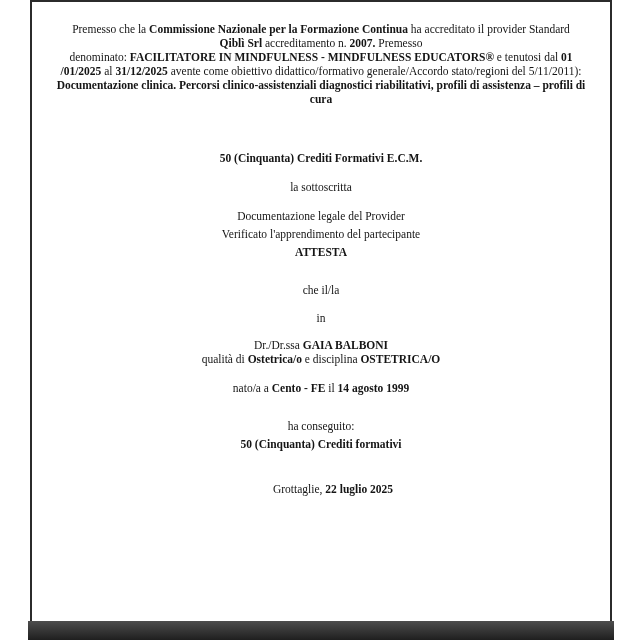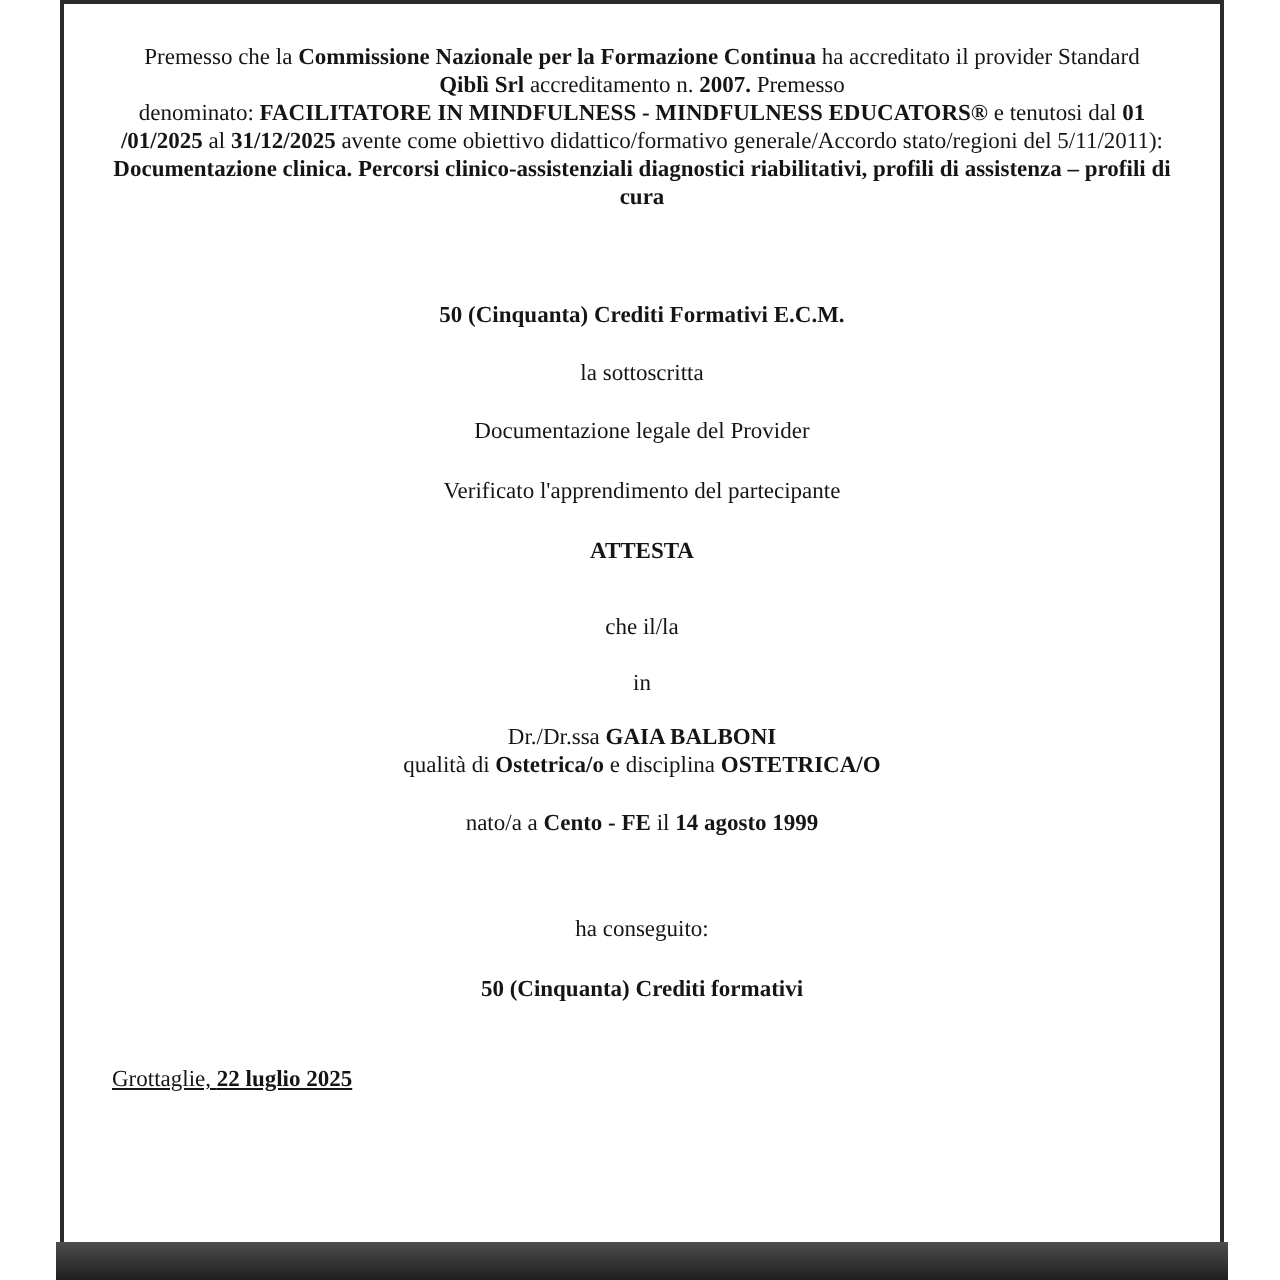--- a/index.html
+++ b/index.html
@@ -14,31 +14,31 @@
   .content {
     position: absolute;
     left: 32px; top: 0;
     width: 578px;
     text-align: center;
     font-size: 11.5px;
     line-height: 14px;
   }
   .line { white-space: nowrap; }
   .b { font-weight: bold; }
-  .footer-line { text-align: left; padding-left: 24px; text-decoration: underline; }
+  .footer-line { text-align: center; padding-left: 24px; }
 
   .mt2  { margin-top: 2px; }
   .mt13 { margin-top: 13px; }
   .mt14 { margin-top: 14px; }
   .mt15 { margin-top: 15px; }
-  .mt16 { margin-top: 16px; }
+  .mt16 { margin-top: 4px; }
   .mt22 { margin-top: 22px; }
   .mt23 { margin-top: 23px; }
   .mt24 { margin-top: 24px; }
-  .mt28 { margin-top: 39px; }
+  .mt28 { margin-top: 24px; }
   .mt31 { margin-top: 31px; }
   .mt45 { margin-top: 45px; }
 
   .edge-top    { position: absolute; left: 30px; top: 0;     width: 582px; height: 2px;  background: #2b2b2b; }
   .edge-left   { position: absolute; left: 30px; top: 0;     width: 2px;   height: 622px; background: #2b2b2b; }
   .edge-right  { position: absolute; left: 610px; top: 0;    width: 2px;   height: 622px; background: #2b2b2b; }
   .edge-bottom { position: absolute; left: 28px; top: 621px; width: 586px; height: 19px;
                  background: linear-gradient(#4d4d4d, #1f1f1f); }
 </style>
 </head>

